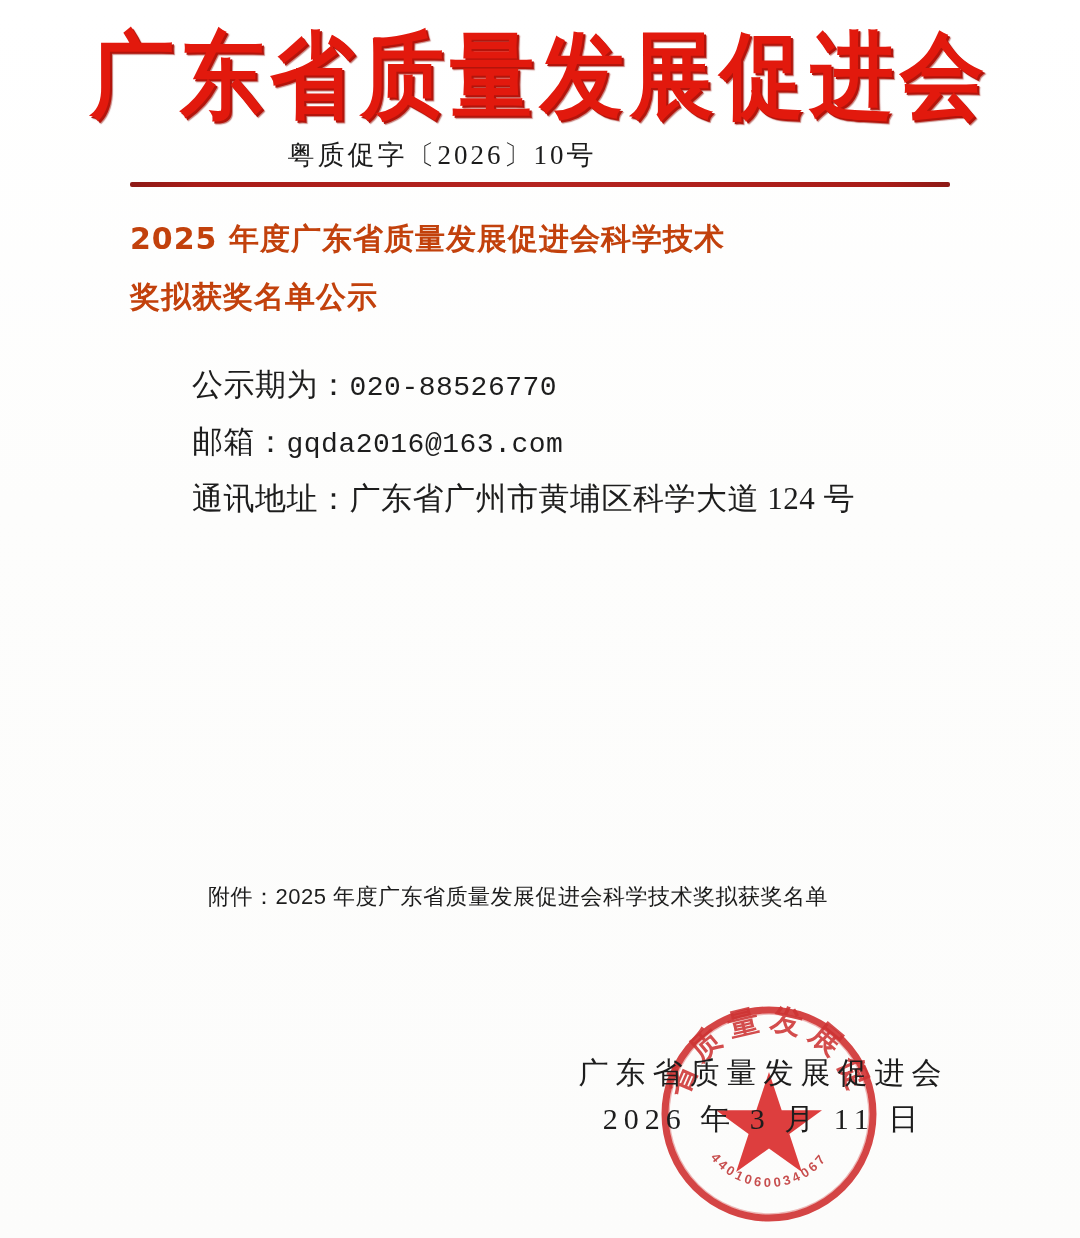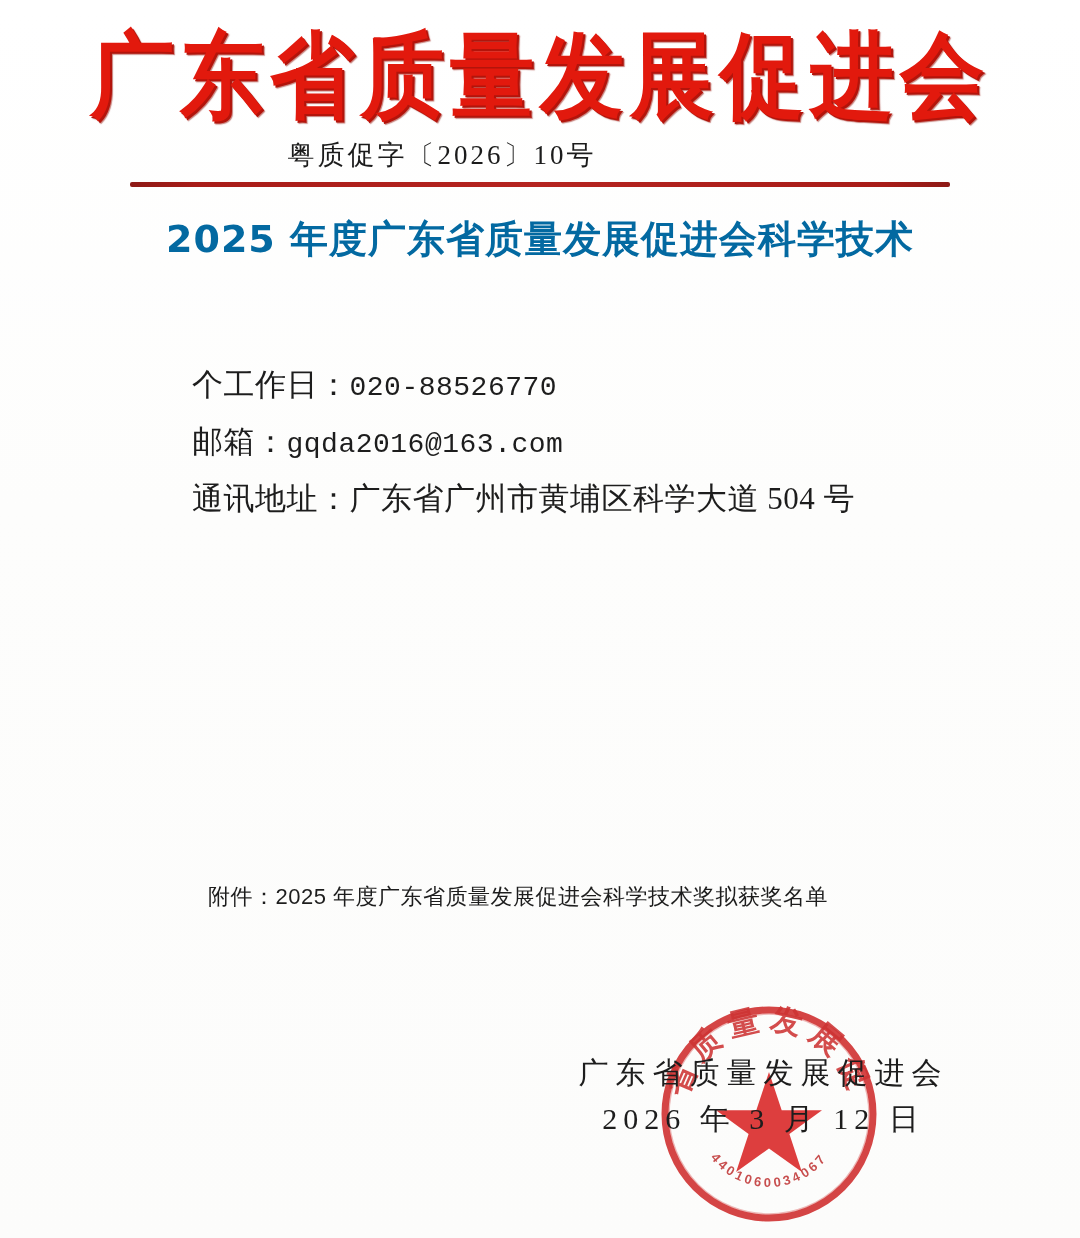--- a/index.html
+++ b/index.html
@@ -80,27 +80,27 @@
     border-radius: 2px;
     z-index: 3;
   }
 
   
   #title {
     position: absolute;
     top: 198px;
     left: 130px;
     width: 820px;
-    text-align: center;
+    text-align: left;
     font-family: "DejaVu Sans", "Liberation Sans", sans-serif;
     font-weight: bold;
-    font-size: 38px;
+    font-size: 30px;
     line-height: 58px;
     letter-spacing: 1px;
-    color: #0369a1;
+    color: #c2410c;
     z-index: 3;
   }
   #title .tline { display: block; }
 
   
   #body {
     position: absolute;
     top: 346px;
     left: 146px;
     width: 800px;
@@ -205,32 +205,33 @@
   <div id="masthead">
     <span class="org">广东省质量发展促进会</span>
   </div>
 
   <div id="docnum">粤质促字〔2026〕10号</div>
 
   <div id="redrule"></div>
 
   <div id="title">
     <span class="tline">2025 年度广东省质量发展促进会科学技术</span>
+    <span class="tline">奖拟获奖名单公示</span>
   </div>
 
   <div id="body">
     <ul class="contact-list">
       <li>
-        <span>个工作日：</span><span class="val">020-88526770</span>
+        <span>公示期为：</span><span class="val">020-88526770</span>
       </li>
       <li>
         <span>邮箱：</span><span class="val">gqda2016@163.com</span>
       </li>
       <li>
-        <span>通讯地址：</span><span>广东省广州市黄埔区科学大道 504 号</span>
+        <span>通讯地址：</span><span>广东省广州市黄埔区科学大道 124 号</span>
       </li>
     </ul>
   </div>
 
   <div id="attachment">
     <p>附件：2025 年度广东省质量发展促进会科学技术奖拟获奖名单</p>
   </div>
 
   <div id="seal">
     <svg viewBox="0 0 228 228" xmlns="http://www.w3.org/2000/svg">
@@ -249,16 +250,16 @@
       <polygon points="114,72 126.7,110.2 167,110.2 134.4,133.9 146.9,172.1 114,148.5 81.1,172.1 93.6,133.9 61,110.2 101.3,110.2" fill="#d81f1f" opacity="0.95"></polygon>
 
       <text font-family="'Liberation Sans','DejaVu Sans',sans-serif" font-size="13" font-weight="bold" fill="#b81b1b" letter-spacing="3.2" opacity="0.85">
         <textPath href="#arcBottom" startOffset="50%" text-anchor="middle">4401060034067</textPath>
       </text>
     </svg>
   </div>
 
   <div id="signature">
     <div class="sig-org">广东省质量发展促进会</div>
-    <div class="sig-date">2026 年 3 月 12 日</div>
+    <div class="sig-date">2026 年 3 月 11 日</div>
   </div>
 
 </div>
 
 </body></html>

